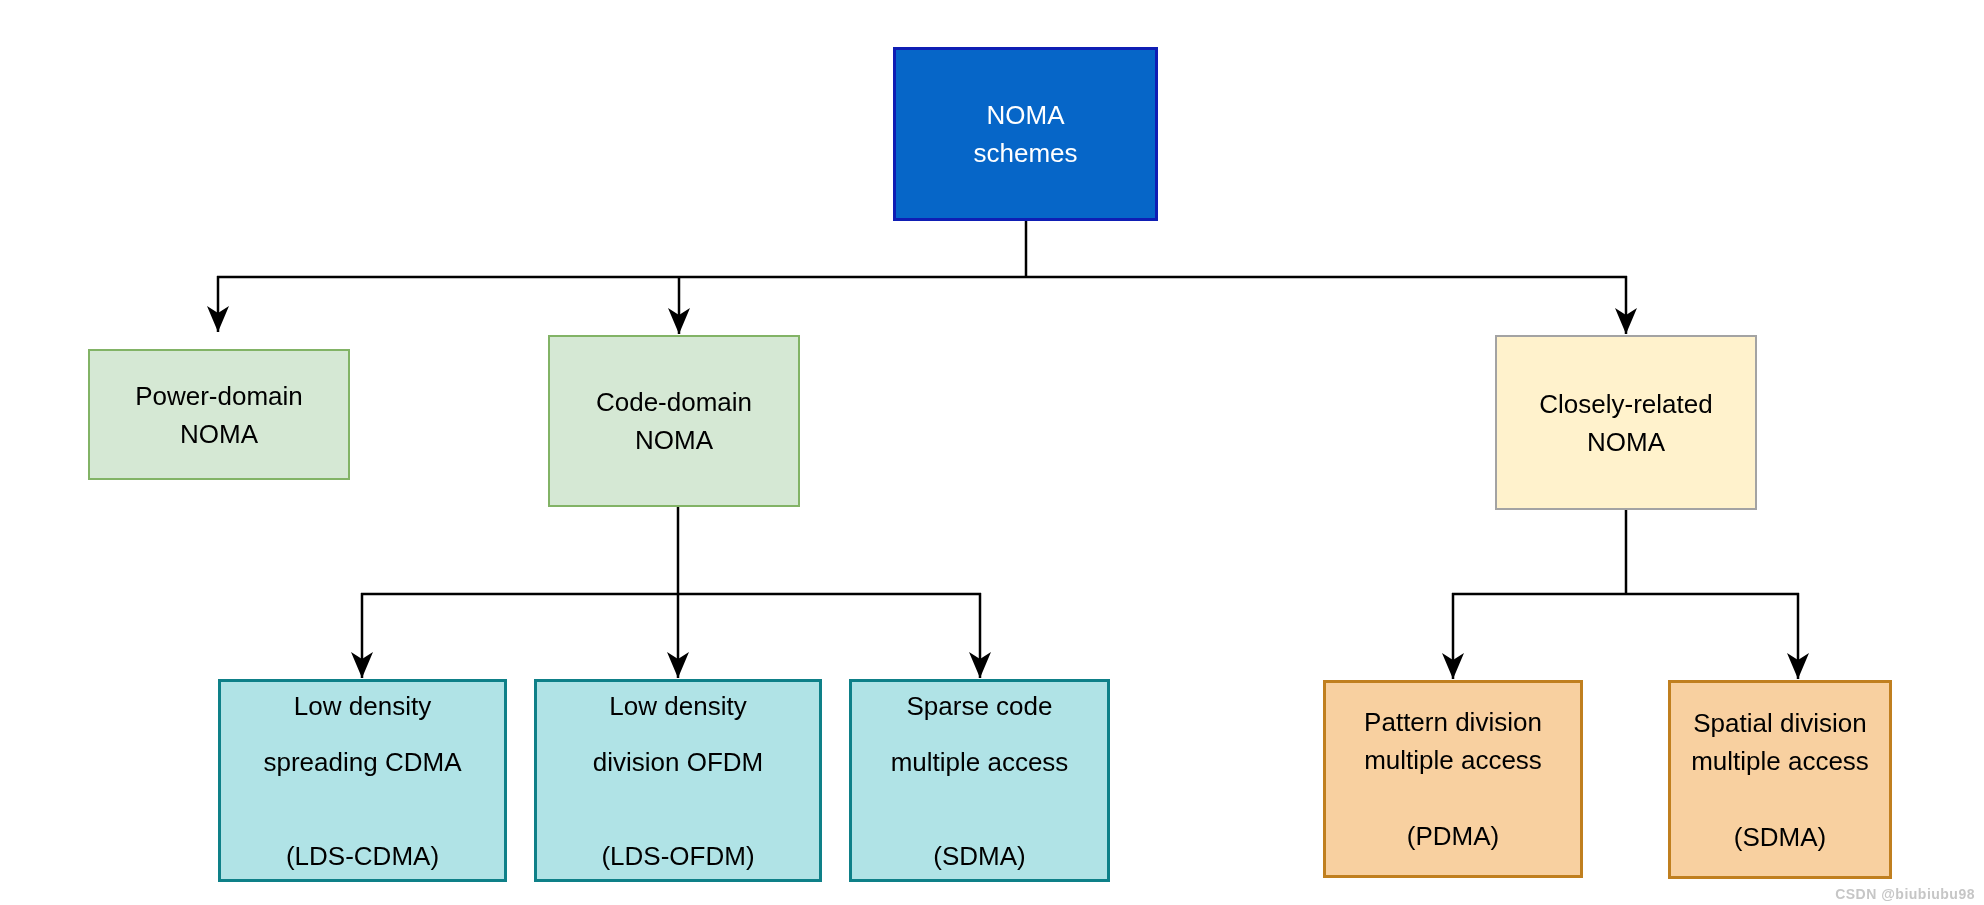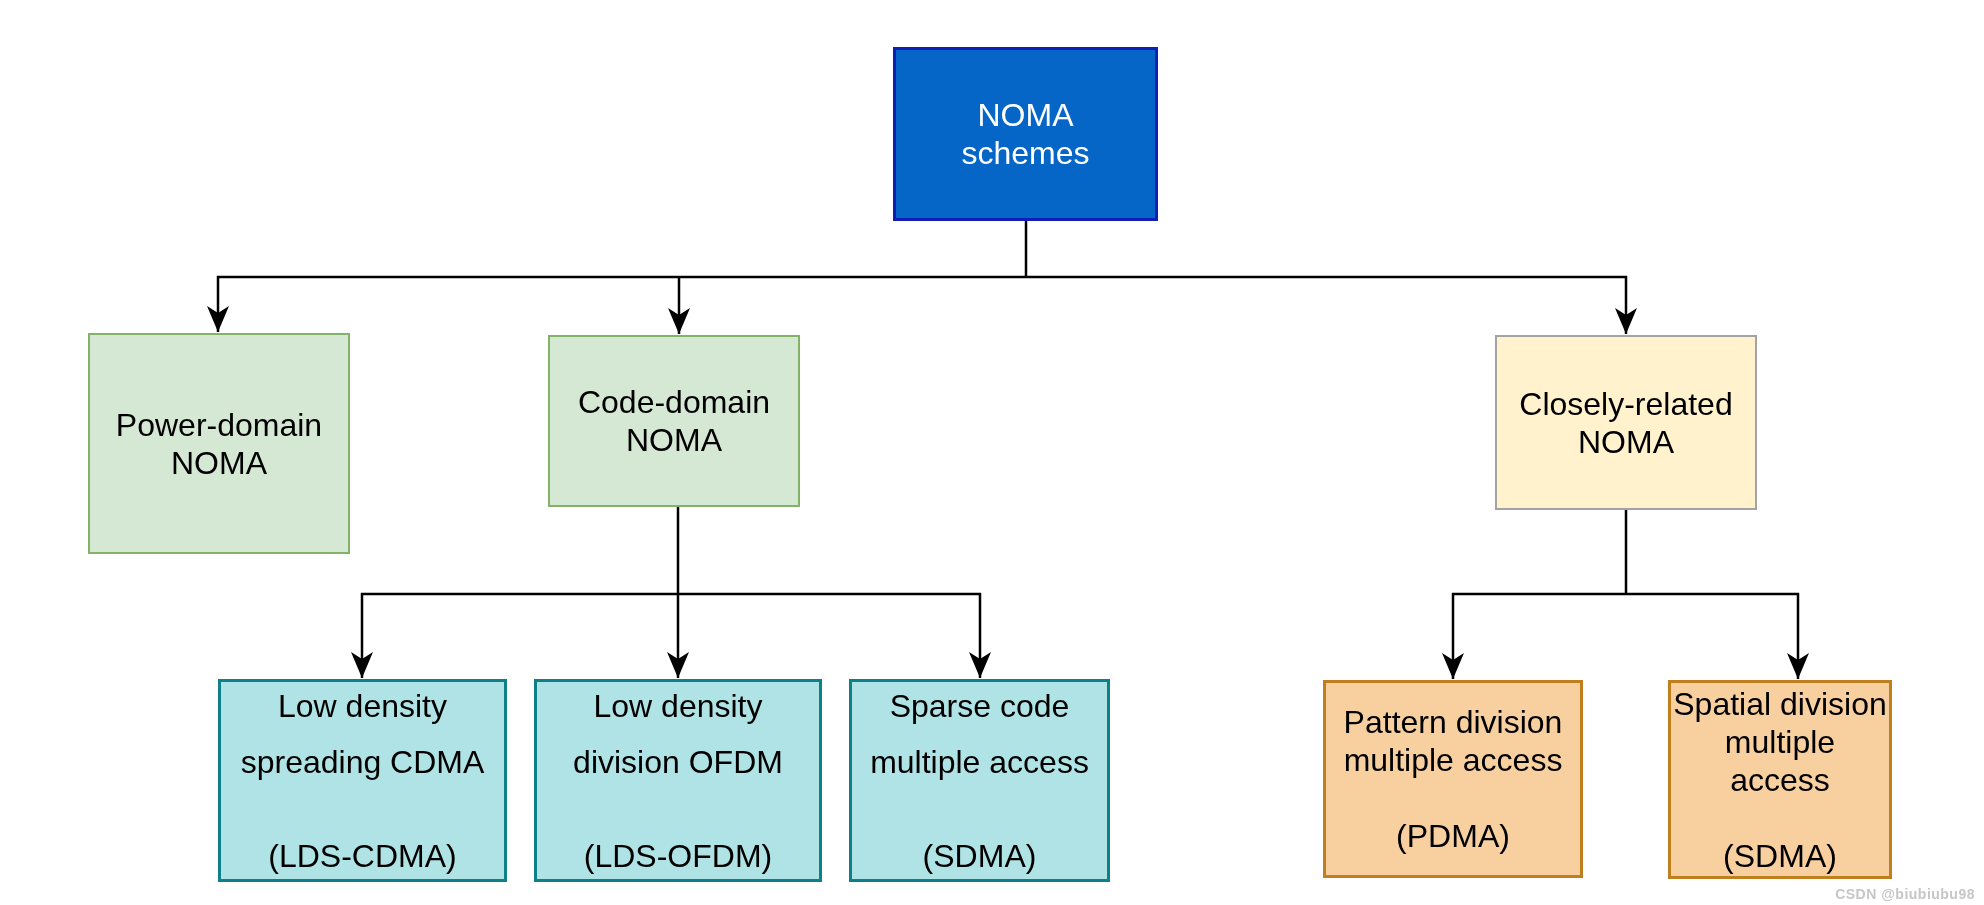--- a/index.html
+++ b/index.html
@@ -4,21 +4,21 @@
 <style>
   html,body{margin:0;padding:0;}
   body{
     width:1984px;height:905px;position:relative;background:#ffffff;
     font-family:"Liberation Sans",sans-serif;overflow:hidden;color:#000;
   }
   .connector-layer{position:absolute;left:0;top:0;width:1984px;height:905px;}
   .node{
     position:absolute;box-sizing:border-box;
     display:flex;flex-direction:column;align-items:center;justify-content:center;
-    text-align:center;font-size:32px;line-height:38px;color:#000;
+    text-align:center;font-size:26px;line-height:38px;color:#000;
   }
   .node-root{background:#0666c8;border:3px solid #0f1eb4;color:#ffffff;}
   .theme-green{background:#d5e8d4;border:2px solid #82b366;}
   .theme-yellow{background:#fff2cc;border:2px solid #a3a3a3;}
   .theme-teal{background:#b0e3e6;border:3px solid #0e8088;gap:18px;}
   .theme-orange{background:#f8d0a0;border:3px solid #c07f1f;}
   .abbr{margin-top:38px;}
   .watermark{
     position:absolute;right:9px;bottom:3px;
     font-size:14px;color:#c6c6c6;letter-spacing:0.5px;font-weight:bold;
@@ -52,21 +52,21 @@
     <line x1="1453" y1="593" x2="1453" y2="679" marker-end="url(#arrow)"></line>
     <line x1="1798" y1="593" x2="1798" y2="679" marker-end="url(#arrow)"></line>
   </g>
 </svg>
 
 <div class="node node-root" style="left:893px;top:47px;width:265px;height:174px">
   <div>NOMA</div>
   <div>schemes</div>
 </div>
 
-<div class="node theme-green" style="left:88px;top:333px;width:262px;height:221px">
+<div class="node theme-green" style="left:88px;top:349px;width:262px;height:131px">
   <div>Power-domain</div>
   <div>NOMA</div>
 </div>
 
 <div class="node theme-green" style="left:548px;top:335px;width:252px;height:172px">
   <div>Code-domain</div>
   <div>NOMA</div>
 </div>
 
 <div class="node theme-yellow" style="left:1495px;top:335px;width:262px;height:175px">

